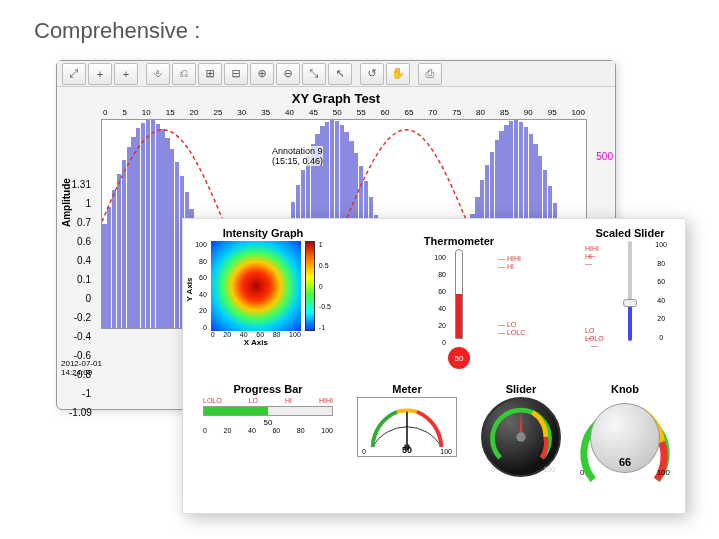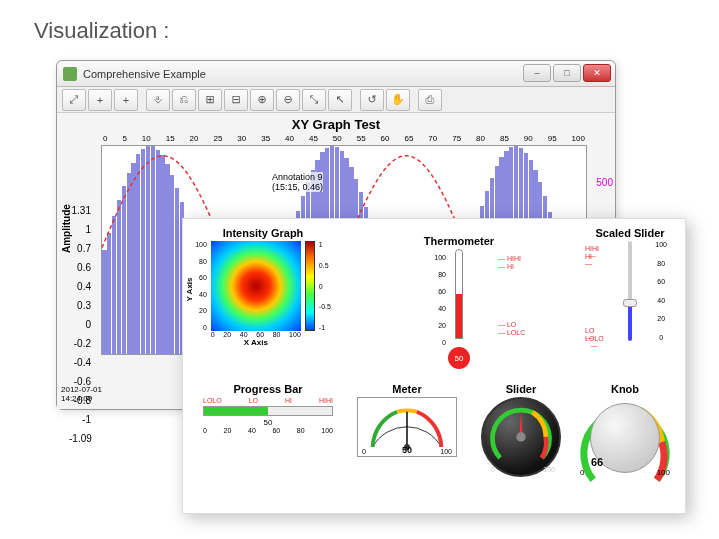--- a/index.html
+++ b/index.html
@@ -80,39 +80,30 @@
   .meter { width: 120px; }
   .meter-face { width: 100px; height: 60px; border: 1px solid #999; margin: 0 auto; position: relative; background: #fff; overflow: hidden; }
   .meter-face svg { position: absolute; inset: 0; }
   
   
   .gauge { width: 100px; }
   .gauge-face { width: 80px; height: 80px; border-radius: 50%; background: radial-gradient(circle at 35% 30%, #666, #111 70%); margin: 0 auto; position: relative; border: 2px solid #333; }
   
   
   .knob { width: 100px; }
-  .knob-face { width: 70px; height: 70px; border-radius: 50%; background: radial-gradient(circle at 35% 30%, #f8f8f8, #bbb); margin: 8px auto 0; border: 1px solid #999; position: relative; display:flex; align-items:flex-end; }
+  .knob-face { width: 70px; height: 70px; border-radius: 50%; background: radial-gradient(circle at 35% 30%, #f8f8f8, #bbb); margin: 8px auto 0; border: 1px solid #999; position: relative; display:flex; align-items:flex-end; justify-content:center; }
   .knob-val { font-size: 11px; font-weight: bold; margin-bottom: 4px; }
   .knob-arc { position:absolute; inset:-8px; }
 </style>
 </head>
 <body>
 
-<div class="page-title">Visualization :</div>
+<div class="page-title">Comprehensive :</div>
 
 <div class="win1">
-  <div class="titlebar">
-    <div class="ico"></div>
-    <span>Comprehensive Example</span>
-    <div class="winbtns">
-      <div class="winbtn">–</div>
-      <div class="winbtn">□</div>
-      <div class="winbtn close">✕</div>
-    </div>
-  </div>
   <div class="toolbar">
     <div class="tbtn">⤢</div>
     <div class="tbtn">+</div>
     <div class="tbtn">+</div>
     <div class="tsep"></div>
     <div class="tbtn">⎀</div>
     <div class="tbtn">⎌</div>
     <div class="tbtn">⊞</div>
     <div class="tbtn">⊟</div>
     <div class="tbtn">⊕</div>
@@ -150,21 +141,21 @@
         <span>95</span>
         <span>100</span>
       </div>
     <div class="ylabel">Amplitude</div>
     <div class="yticks" id="yticks">
         <div>1.31</div>
         <div>1</div>
         <div>0.7</div>
         <div>0.6</div>
         <div>0.4</div>
-        <div>0.3</div>
+        <div>0.1</div>
         <div>0</div>
         <div>-0.2</div>
         <div>-0.4</div>
         <div>-0.6</div>
         <div>-0.8</div>
         <div>-1</div>
         <div>-1.09</div>
       </div>
     <div class="rticks">500</div>
     <div class="plot">

